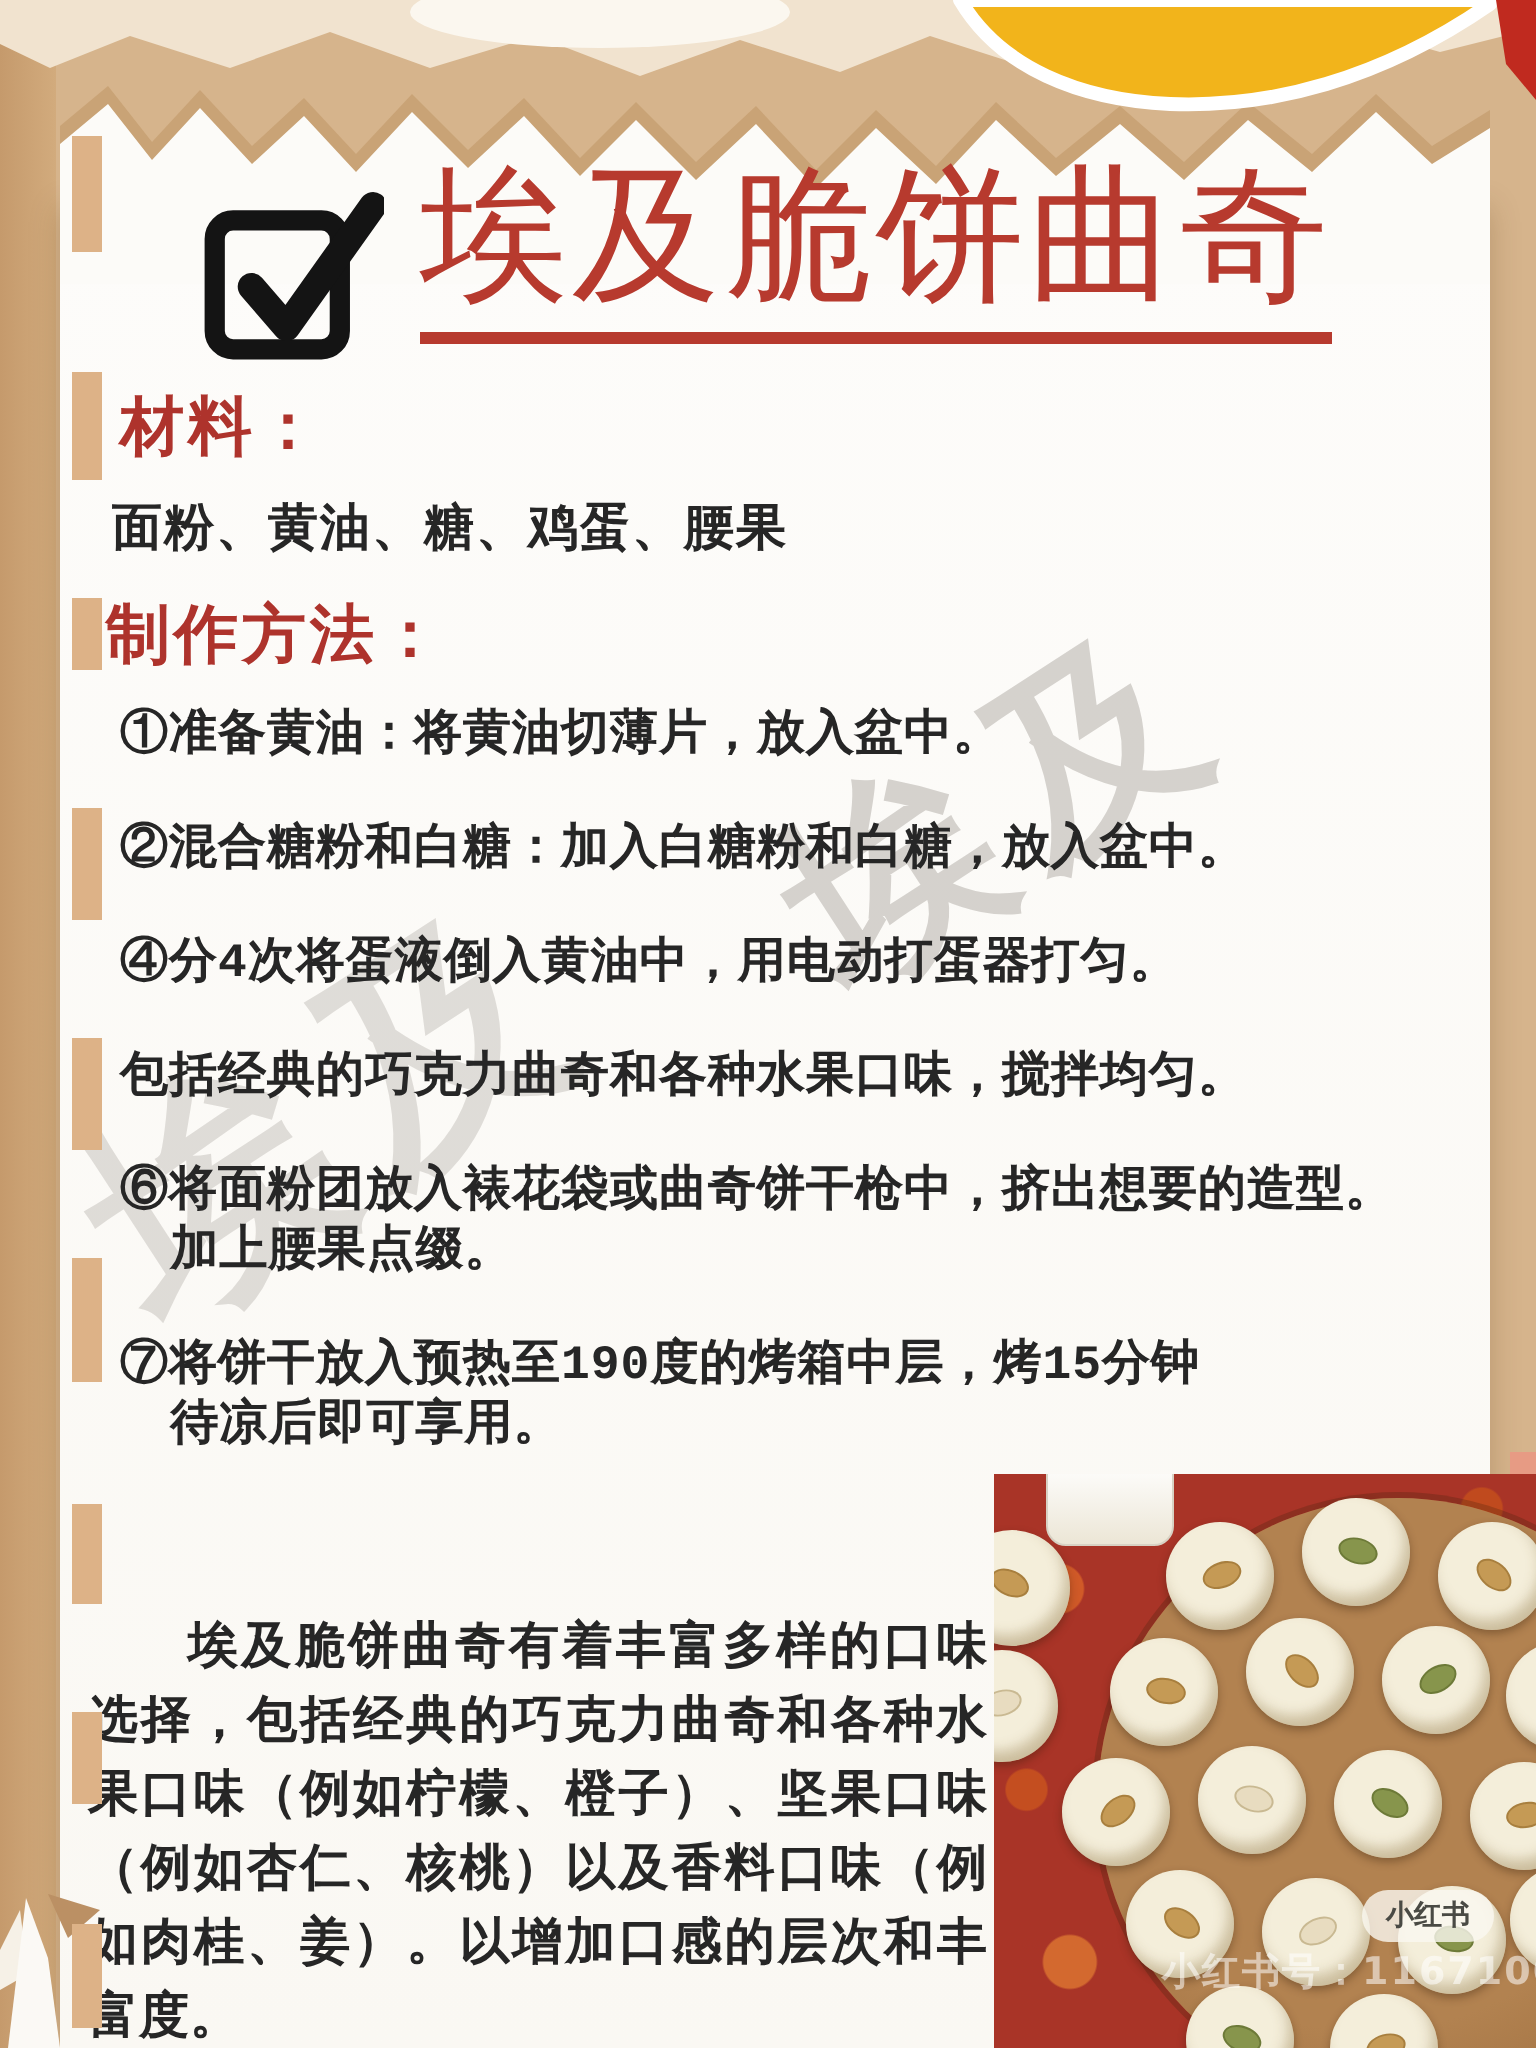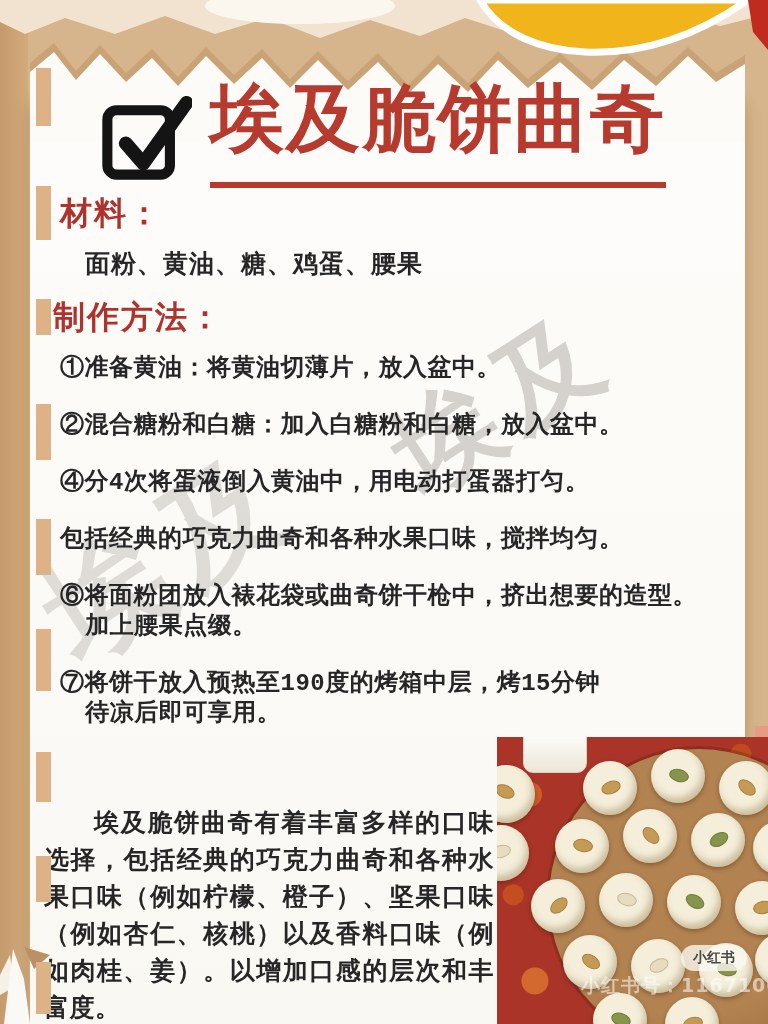--- a/index.html
+++ b/index.html
@@ -14,22 +14,22 @@
   .tab-marker{position:absolute;left:36px;width:15px;background:#ddb287;z-index:3;}
   
   .watermark{position:absolute;font-weight:bold;color:#97918a;letter-spacing:14px;
     transform:rotate(-33deg);transform-origin:left center;z-index:1;font-size:104px;}
   #wm-main{left:404px;top:398px;opacity:.38;}
   #wm-tile{left:58px;top:548px;opacity:.28;font-size:120px;}
   
   .content{position:absolute;z-index:2;color:#262626;}
   #title-row{left:100px;top:80px;display:flex;align-items:flex-start;}
   #checkbox{width:92px;height:92px;flex:0 0 auto;margin-top:10px;}
-  #page-title{margin-left:18px;font-size:74px;font-weight:bold;color:#b73a2e;
-    letter-spacing:2px;line-height:1.05;border-bottom:6px solid #b73a2e;padding-bottom:24px;}
+  #page-title{margin-left:18px;font-size:74px;font-weight:normal;color:#b73a2e;
+    letter-spacing:2px;line-height:1.05;border-bottom:6px solid #b73a2e;padding-bottom:8px;}
   .sec-heading{font-size:32px;font-weight:bold;color:#ae332c;letter-spacing:2px;}
   #materials-heading{left:60px;top:192px;}
   #materials-list{left:56px;top:247px;font-size:25px;font-weight:600;letter-spacing:1px;}
   #method-heading{left:53px;top:296px;}
   #steps{left:60px;top:354px;width:662px;}
   .step{font-size:24px;font-weight:600;line-height:30px;margin-bottom:27px;
     white-space:pre-line;padding-left:1.05em;text-indent:-1.05em;letter-spacing:.5px;}
   #intro-heading{left:60px;top:756px;}
   #intro-body{left:44px;top:804px;width:450px;font-size:25px;font-weight:600;
     line-height:37px;text-indent:2em;text-align:justify;letter-spacing:.5px;}
@@ -92,21 +92,21 @@
 
   <div class="content" style="position:absolute;" id="title-row">
     <svg id="checkbox" viewBox="0 0 100 100">
       <rect x="8" y="22" width="68" height="70" rx="10" fill="none" stroke="#141414" stroke-width="11"></rect>
       <path d="M28 58 L47 80 L94 14" fill="none" stroke="#141414" stroke-width="15" stroke-linecap="round" stroke-linejoin="round"></path>
     </svg>
     <div id="page-title">埃及脆饼曲奇</div>
   </div>
 
   <div class="content sec-heading" id="materials-heading" style="position:absolute;">材料：</div>
-  <div class="content" id="materials-list" style="position:absolute;margin-left:29px;">面粉、黄油、糖、鸡蛋、腰果</div>
+  <div class="content" id="materials-list" style="position:absolute;">面粉、黄油、糖、鸡蛋、腰果</div>
 
   <div class="content sec-heading" id="method-heading" style="position:absolute;">制作方法：</div>
   <div class="content" id="steps" style="position:absolute;font-family:Liberation Mono, monospace;">
     <div class="step">①准备黄油：将黄油切薄片，放入盆中。</div>
     <div class="step">②混合糖粉和白糖：加入白糖粉和白糖，放入盆中。</div>
     <div class="step">④分4次将蛋液倒入黄油中，用电动打蛋器打匀。</div>
     <div class="step">包括经典的巧克力曲奇和各种水果口味，搅拌均匀。</div>
     <div class="step">⑥将面粉团放入裱花袋或曲奇饼干枪中，挤出想要的造型。
 加上腰果点缀。</div>
     <div class="step">⑦将饼干放入预热至190度的烤箱中层，烤15分钟

